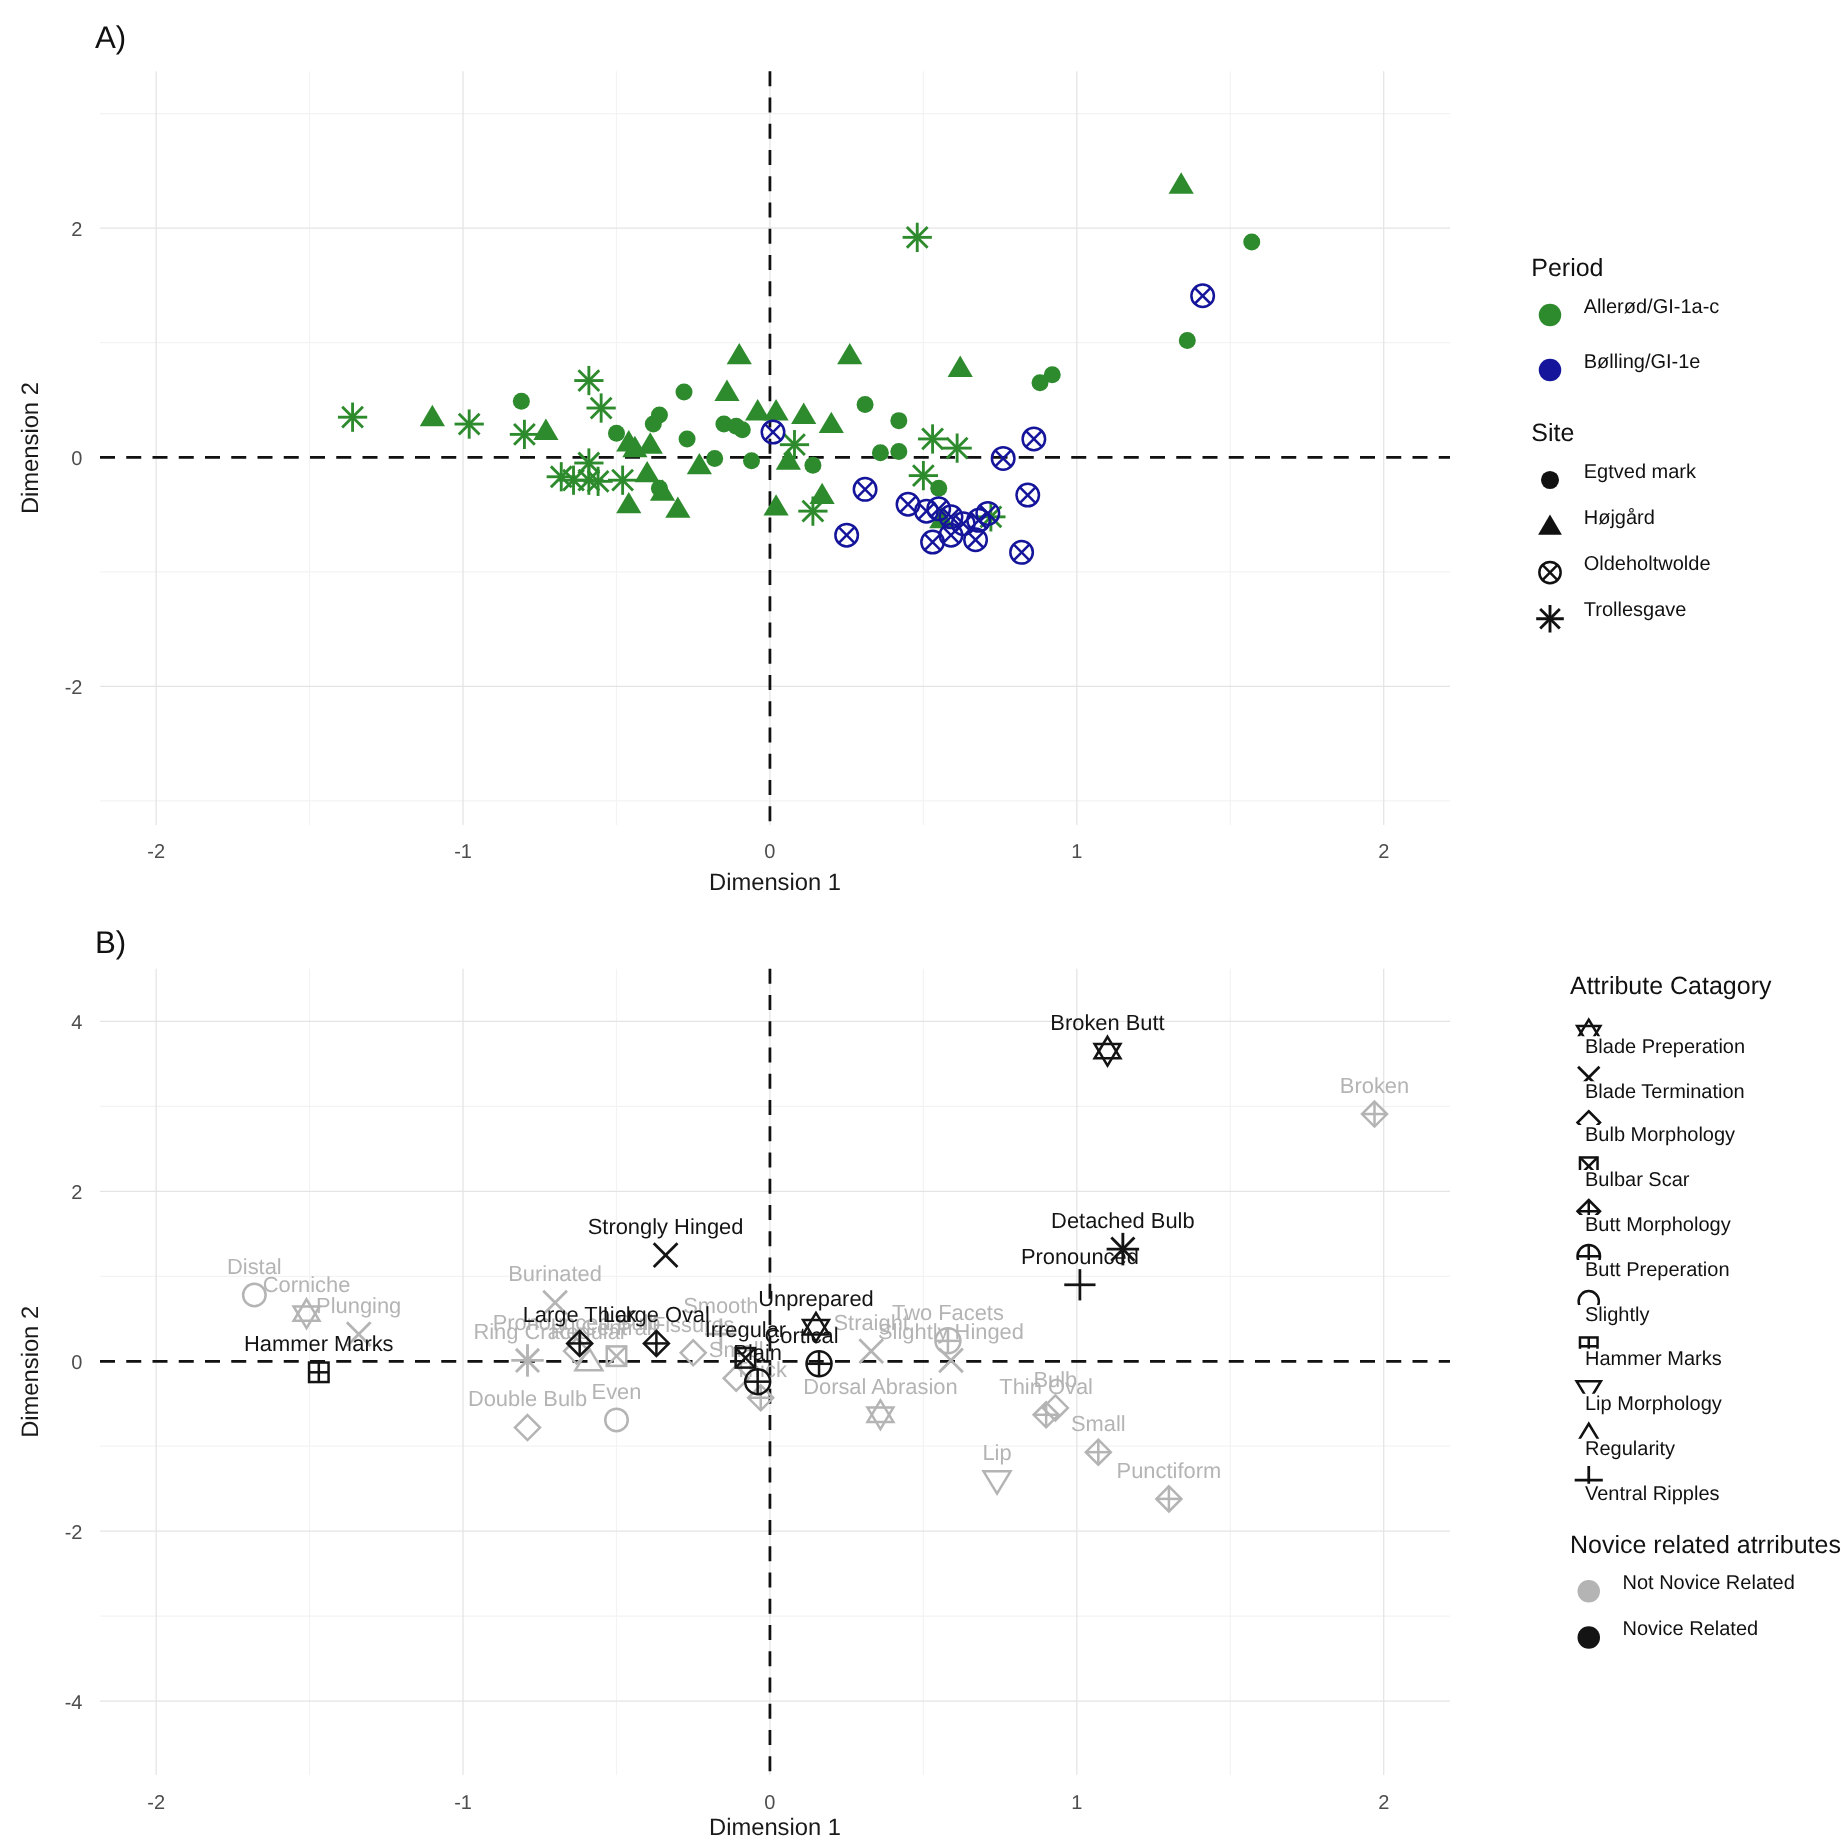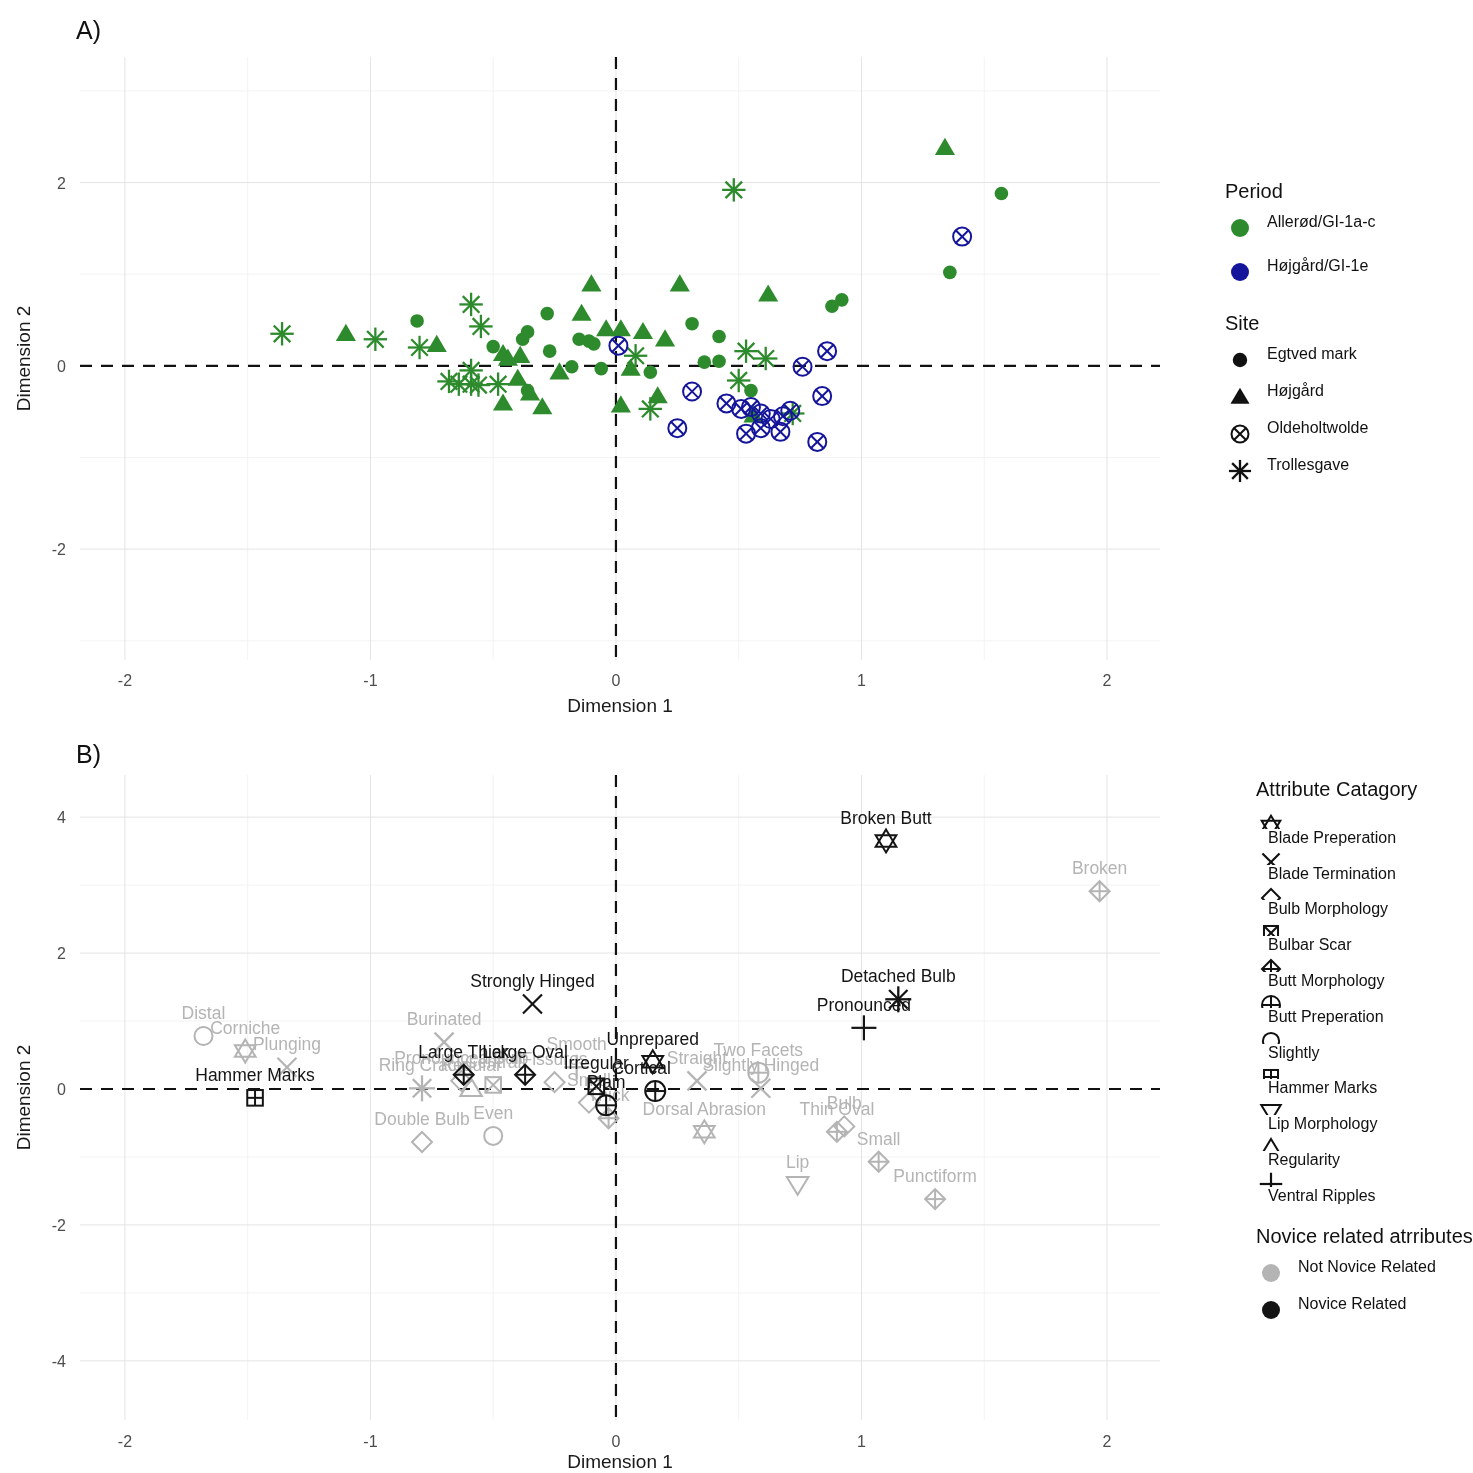--- a/index.html
+++ b/index.html
@@ -3,21 +3,21 @@
 <meta charset="utf-8">
 <style>
   html,body{margin:0;padding:0;background:#ffffff;}
   body{width:1473px;height:1473px;font-family:"Liberation Sans","DejaVu Sans",sans-serif;}
   .page{position:relative;width:1473px;height:1473px;background:#fff;overflow:hidden;}
   .panel-title{position:absolute;font-size:25px;color:#111;}
   #titleA{left:76px;top:16px;}
   #titleB{left:76px;top:740px;}
   #plot{position:absolute;left:0;top:0;}
   .legend{position:absolute;color:#111;}
-  #legendA{left:1225px;top:180px;width:246px;}
+  #legendA{left:1225px;top:204px;width:246px;}
   #legendB{left:1256px;top:778px;width:284px;}
   .lg-title{font-size:20px;color:#111;margin-bottom:10px;}
   .lg-item{display:flex;align-items:flex-start;}
   .lg-item span.lbl{font-size:16px;color:#111;margin-left:12px;white-space:nowrap;}
   .gap-period .lg-item{height:44px;}
   .gap-site .lg-item{height:37px;}
   .gap-cat .lg-item{height:35.8px;flex-direction:column;}
   .gap-nov .lg-item{height:37px;}
   .lg-group2{margin-top:11px;}
   .lg-group-nov{margin-top:20px;}
@@ -382,21 +382,21 @@
         <div class="lg-item">
           <svg width="30" height="30">
             <circle cx="15" cy="15" r="9" fill="#2e8b2d"></circle>
           </svg>
           <span class="lbl">Allerød/GI-1a-c</span>
         </div>
         <div class="lg-item">
           <svg width="30" height="30">
             <circle cx="15" cy="15" r="9" fill="#15159b"></circle>
           </svg>
-          <span class="lbl">Højgård/GI-1e</span>
+          <span class="lbl">Bølling/GI-1e</span>
         </div>
       </div>
       <div class="gap-site lg-group2">
         <div class="lg-title">Site</div>
         <div class="lg-item">
           <svg width="30" height="30">
             <circle cx="15" cy="15" r="7.225" fill="#111"></circle>
           </svg>
           <span class="lbl">Egtved mark</span>
         </div>

